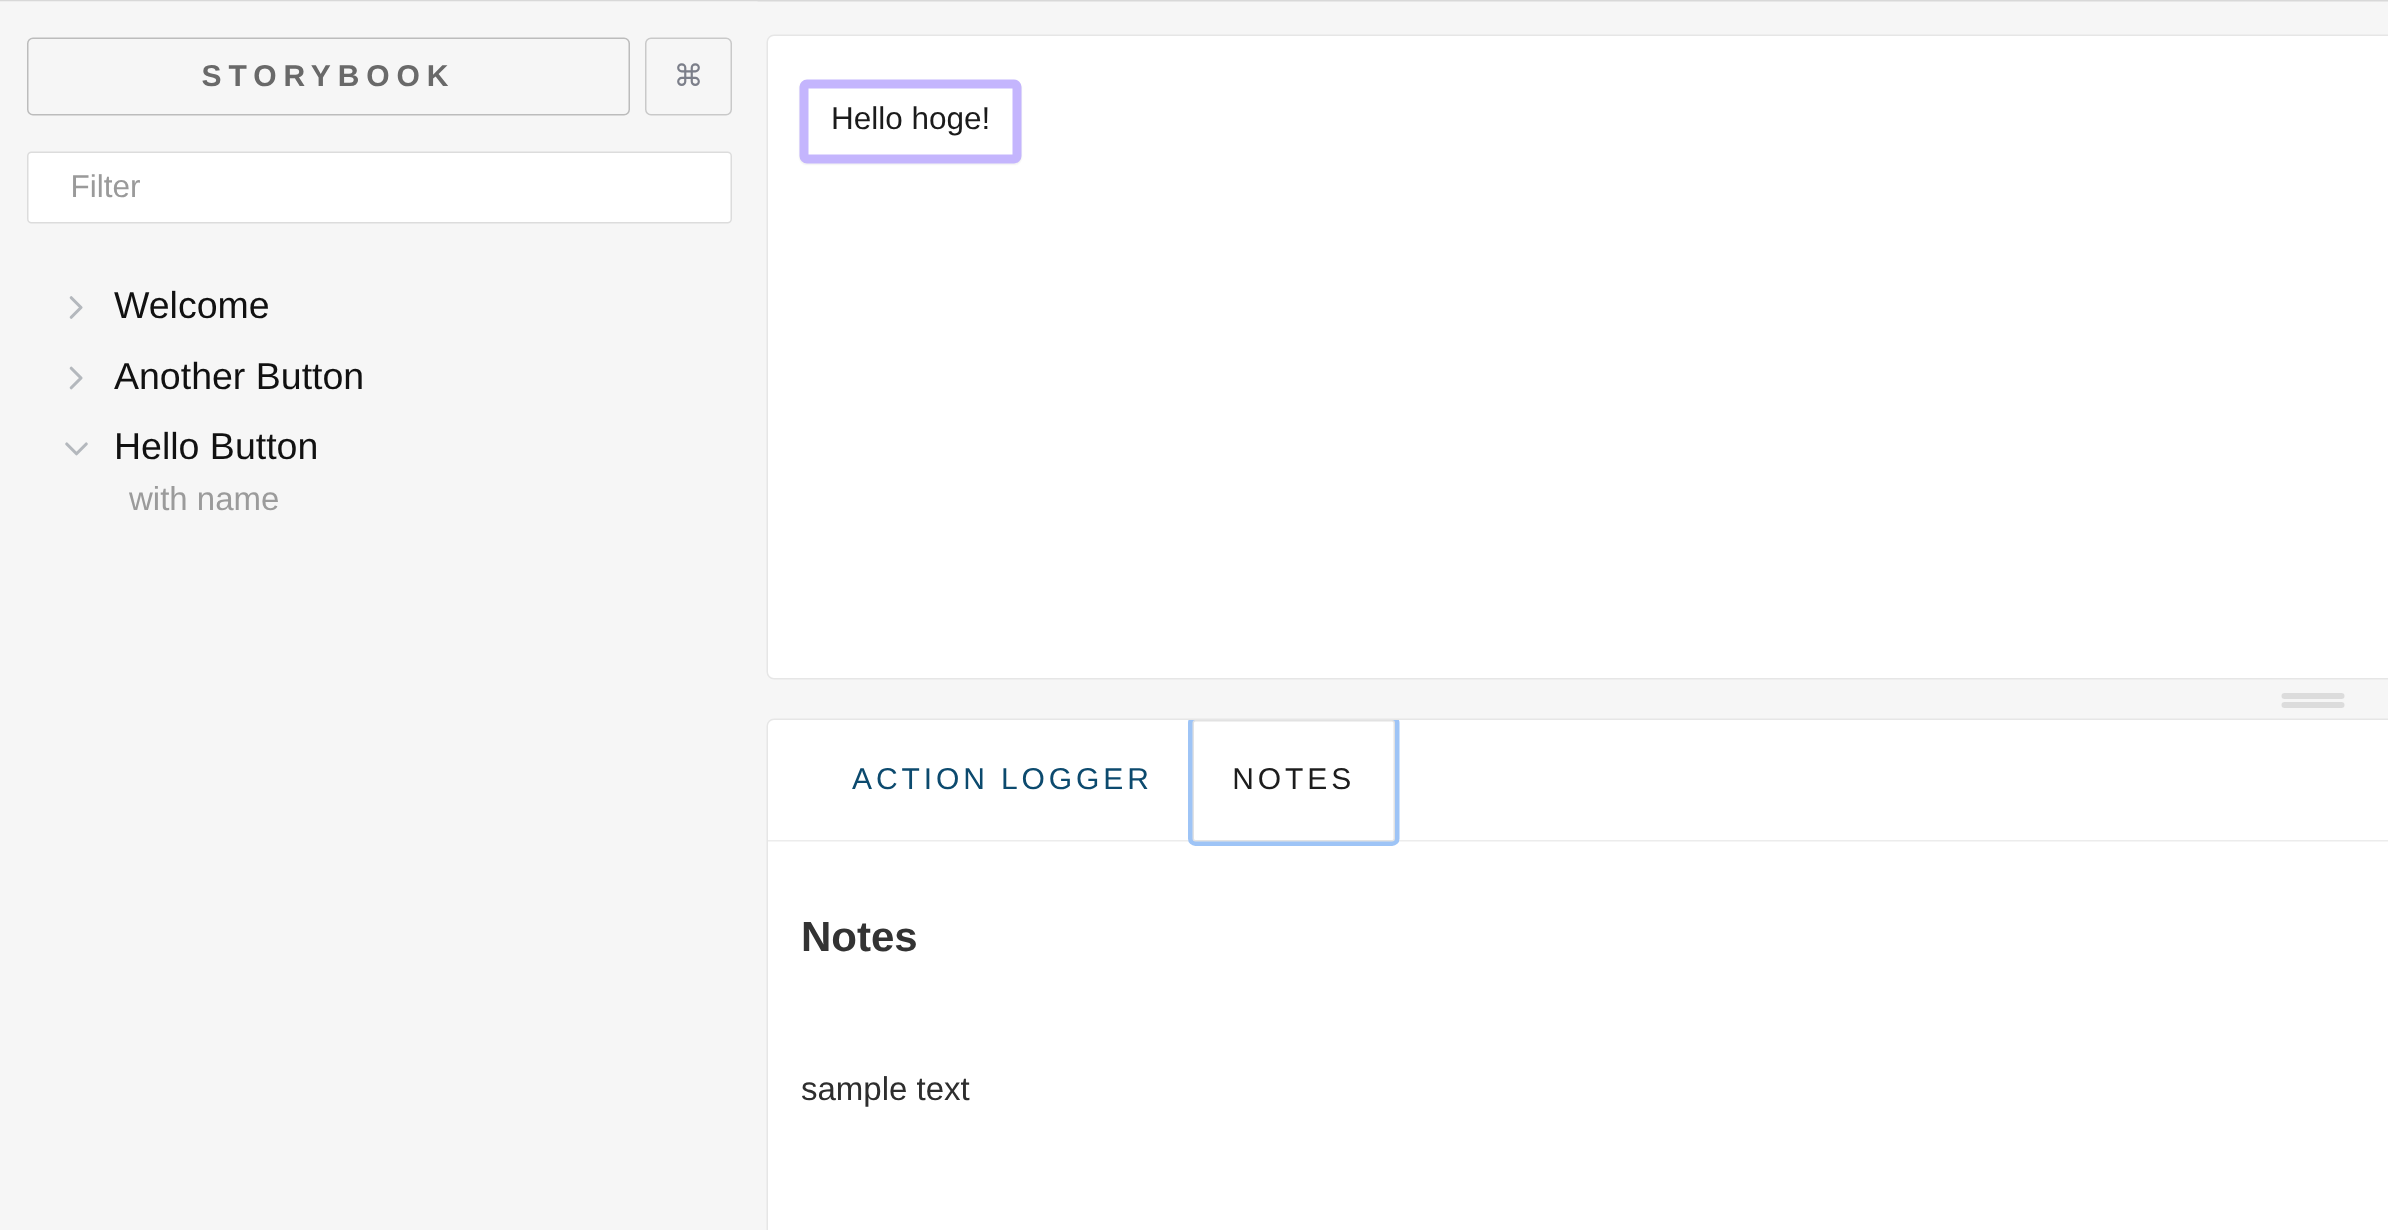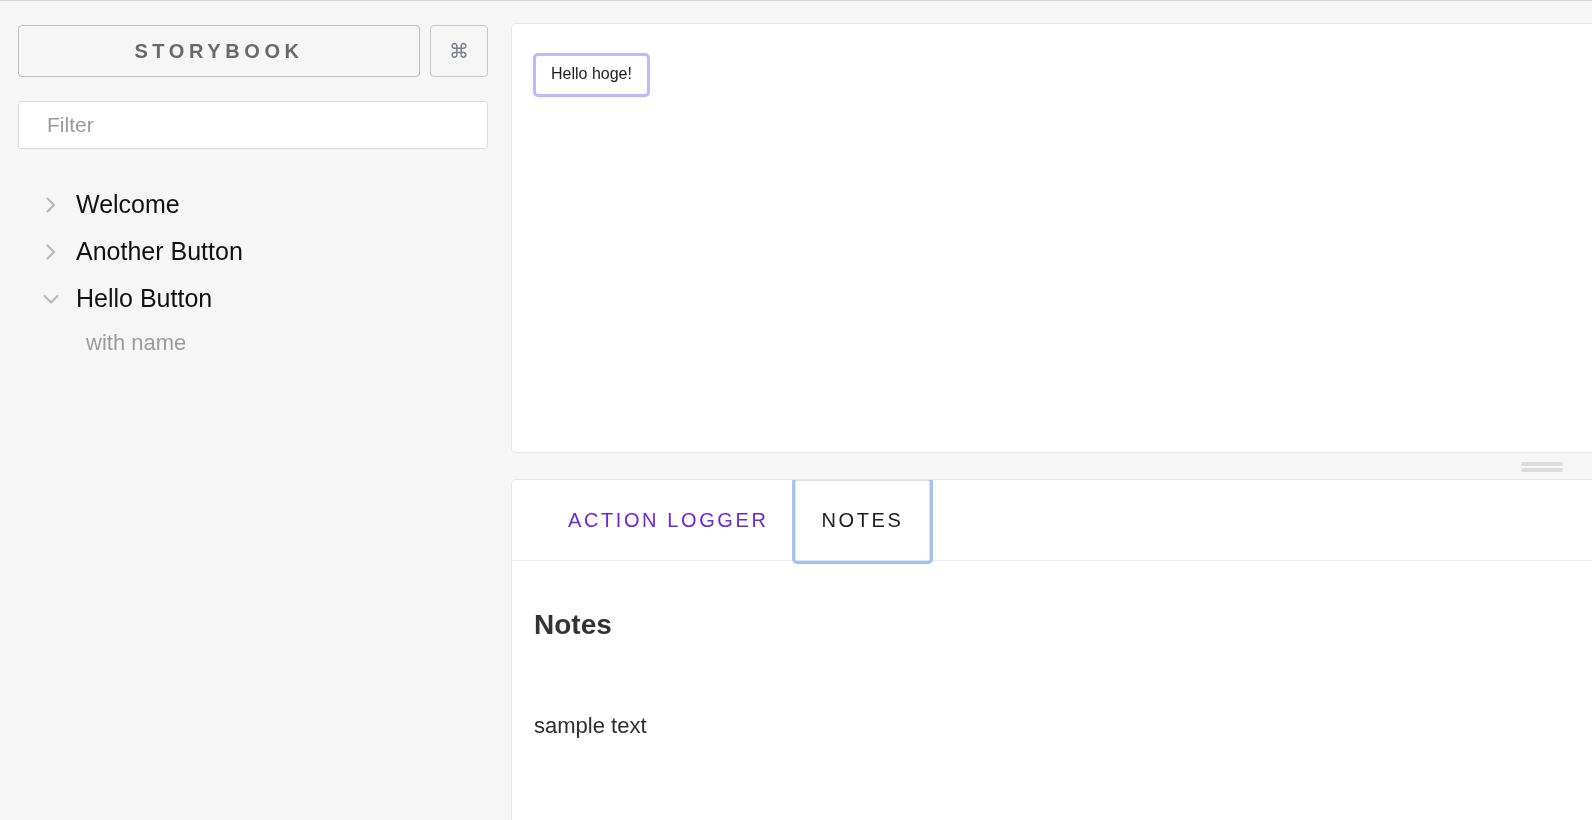--- a/index.html
+++ b/index.html
@@ -130,21 +130,21 @@
 
   .tree-root-label {
     font-size: 25px;
     color: #111111;
     font-family: "Liberation Sans", sans-serif;
     line-height: 1;
   }
 
   .tree-leaf {
     display: flex;
-    align-items: center;
+    align-items: flex-start;
     height: 42px;
     margin-left: 76px;
     margin-right: 24px;
     padding-left: 10px;
     cursor: pointer;
     box-sizing: border-box;
   }
   .tree-leaf-label {
     font-size: 22px;
     color: #9b9b9b;
@@ -179,23 +179,23 @@
     border-radius: 5px;
     box-sizing: border-box;
   }
 
   #story-button {
     position: absolute;
     left: 21px;
     top: 29px;
     padding: 9px 15px 11px 15px;
     background: #ffffff;
-    border: 3px solid #c4b5fd;
+    border: 6px solid #c4b5fd;
     border-radius: 5px;
-    font-size: 16px;
+    font-size: 21px;
     color: #1b1b1b;
     font-family: "Liberation Sans", sans-serif;
     cursor: pointer;
     box-shadow: 0 1px 1px rgba(0,0,0,0.05);
   }
 
   #resizer {
     position: absolute;
     left: 6px;
     right: -10px;
@@ -251,21 +251,21 @@
     padding: 0 26px;
     font-size: 20px;
     letter-spacing: 2.6px;
     font-family: "Liberation Sans", sans-serif;
     cursor: pointer;
     background: transparent;
     border: none;
     box-sizing: border-box;
   }
   .tab.inactive {
-    color: #6d28d9;
+    color: #0c4a6e;
     margin-left: 30px;
   }
   .tab.active {
     color: #1d1d1d;
     background: #ffffff;
     border: 1px solid #e2e2e2;
     box-shadow: 0 0 0 3px #9ec4f6;
     border-radius: 2px;
     margin: 0 0 -1px 0;
     position: relative;

